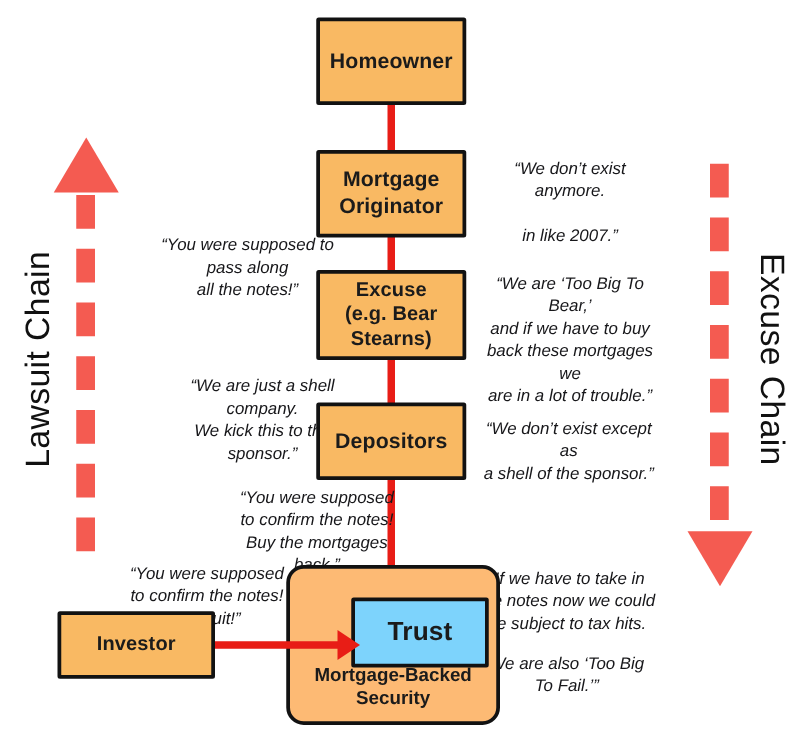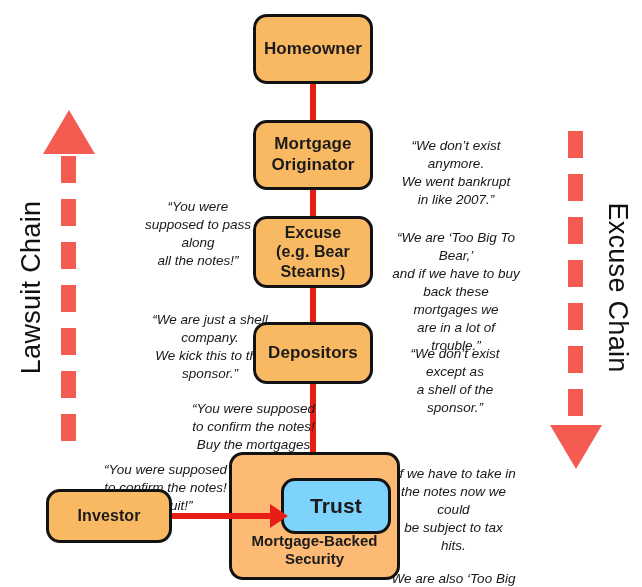--- a/index.html
+++ b/index.html
@@ -22,21 +22,21 @@
     width: 642px;
     height: 587px;
   }
 
   
   .node {
     position: absolute;
     box-sizing: border-box;
     background: #f9b963;
     border: 3px solid #121212;
-    border-radius: 14px;
+    border-radius: 2px;
     display: flex;
     align-items: center;
     justify-content: center;
     text-align: center;
     font-family: "Liberation Sans", sans-serif;
     font-size: 17px;
     font-weight: 600;
     line-height: 1.22;
     color: #1b1b1b;
     letter-spacing: .1px;
@@ -177,21 +177,21 @@
   .quote {
     position: absolute;
     font-family: "Liberation Sans", sans-serif;
     font-style: italic;
     font-size: 13.5px;
     line-height: 1.33;
     color: #17171a;
     text-align: center;
     z-index: 4;
   }
-  .quote p { margin: 15px; }
+  .quote p { margin: 4px; }
   .quote p + p { margin-top: 14px; }
 
   #quote-originator { left: 380px; top: 122px; width: 152px; }
   #quote-pass-notes { left: 122px; top: 183px; width: 152px; }
   #quote-sponsor    { left: 376px; top: 214px; width: 160px; }
   #quote-shell      { left: 130px; top: 296px; width: 160px; }
   #quote-depositors { left: 380px; top: 330px; width: 150px; }
   #quote-confirm    { left: 176px; top: 385px; width: 155px; }
   #quote-investor   { left: 78px; top: 446px; width: 175px; }
   #quote-trust      { left: 376px; top: 450px; width: 155px; }
@@ -266,21 +266,21 @@
 
   <div id="investor-arrow-line"></div>
   <div id="investor-arrow-head"></div>
   <div id="node-investor" class="node">
     <span>Investor</span>
   </div>
 
   <div id="quote-originator" class="quote">
     <p>
       <span>“We don’t exist anymore.</span><br>
-      <span>We went bankrupt</span><br>
+      <br>
       <span>in like 2007.”</span>
     </p>
   </div>
 
   <div id="quote-pass-notes" class="quote">
     <p>
       <span>“You were supposed to pass along</span><br>
       <span>all the notes!”</span>
     </p>
   </div>

